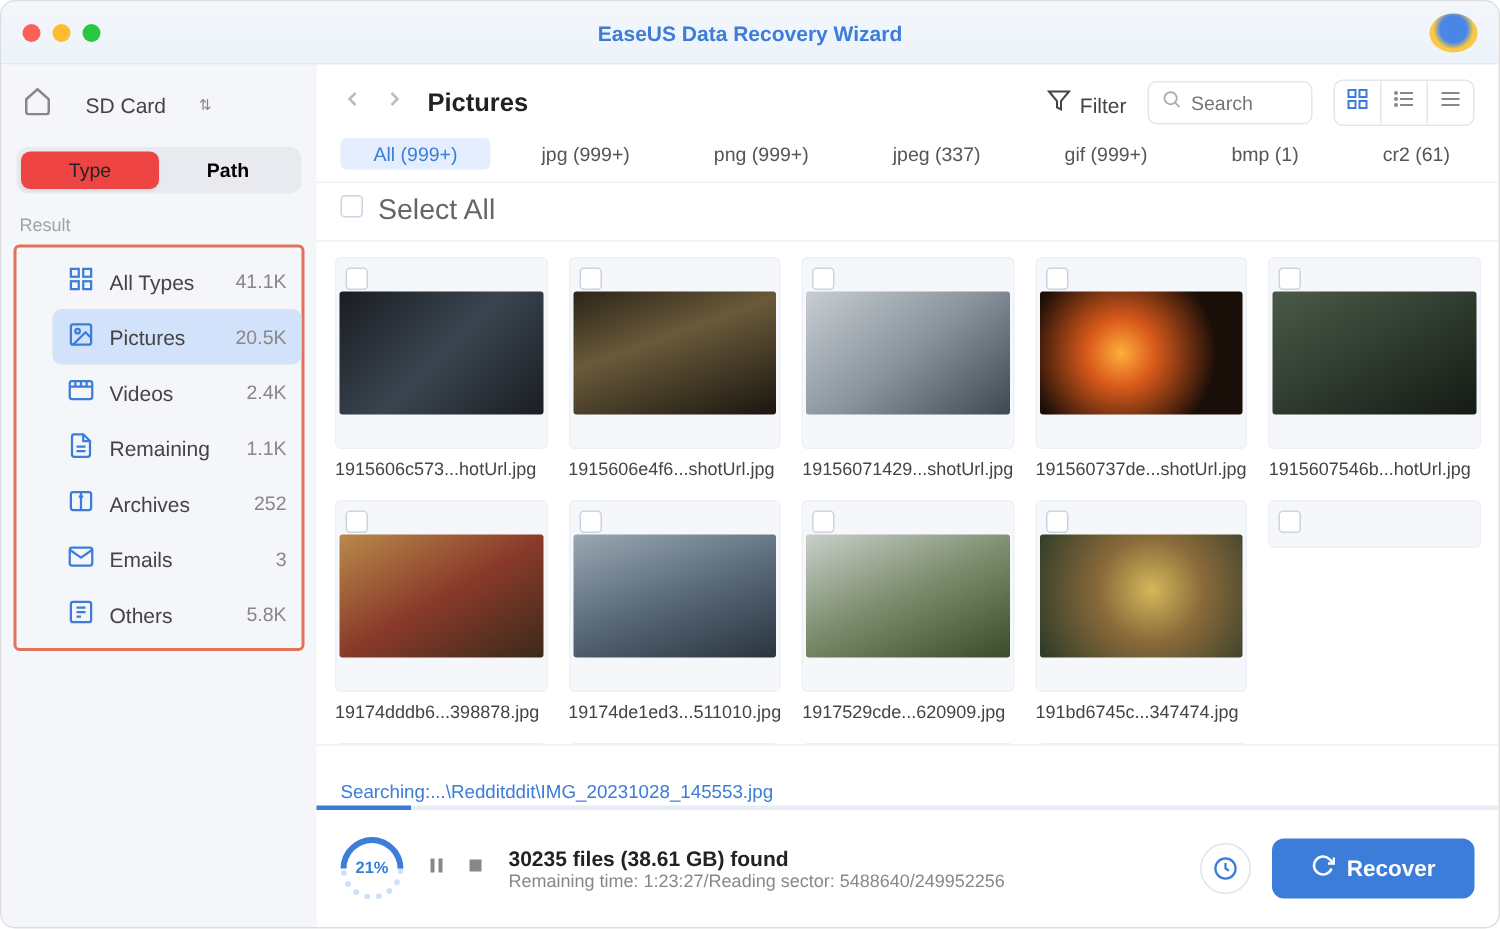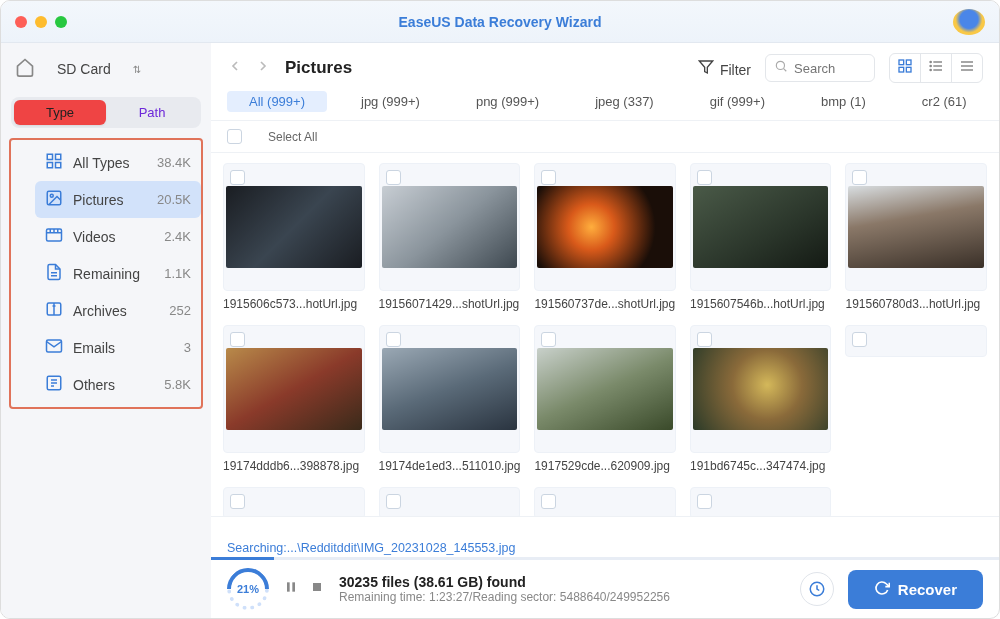--- a/index.html
+++ b/index.html
@@ -16,21 +16,21 @@
 
 .main { display: flex; height: calc(100% - 42px); }
 
 .sidebar { width: 210px; background: #f5f6f9; padding: 10px 8px 0 8px; display: flex; flex-direction: column; }
 .loc-row { display: flex; align-items: center; gap: 22px; padding: 4px 6px; }
 .home-icon svg { width: 20px; height: 20px; }
 .loc-name { font-size: 14px; color: #444; font-weight: 500; }
 .updown { color: #888; font-size: 10px; }
 
 .tabs { display: flex; background: #e8eaef; border-radius: 8px; padding: 3px; margin: 12px 2px 10px 2px; }
-.tab { flex: 1; text-align: center; font-size: 13px; padding: 5px 0; border-radius: 6px; color: #6d28d9; cursor: pointer; }
+.tab { flex: 1; text-align: center; font-size: 13px; padding: 5px 0; border-radius: 6px; color: #000000; cursor: pointer; font-weight: bold; }
 .tab.active { background: #ef4444; color: #222; font-weight: 500; box-shadow: 0 1px 2px rgba(0,0,0,.08); }
 
 .result-lbl { font-size: 12px; color: #9ca3af; padding: 4px 4px 6px 4px; }
 
 .cats { border: 2px solid #e0735a; border-radius: 4px; padding: 4px 0; }
 .cat { display: flex; align-items: center; gap: 10px; padding: 8px 10px; font-size: 14px; color: #444; cursor: pointer; border-radius: 6px; margin-left: 24px; }
 .cat .count { margin-left: auto; color: #888; font-size: 13px; }
 .cat.active { background: #d2e2fa; }
 .cat svg { width: 18px; height: 18px; flex-shrink: 0; }
 
@@ -46,37 +46,37 @@
 .search input { border: none; outline: none; font-size: 13px; width: 100%; color: #666; }
 .viewbtns { display: flex; border: 1px solid #e3e6ea; border-radius: 6px; overflow: hidden; }
 .viewbtn { padding: 4px 7px; border-right: 1px solid #e3e6ea; color: #888; }
 .viewbtn:last-child { border-right: none; }
 .viewbtn.active { color: #3b7dd8; }
 
 .filterbar { display: flex; align-items: center; gap: 12px; padding: 0 16px 8px 16px; font-size: 13px; color: #555; border-bottom: 1px solid #eef1f5; }
 .fchip { padding: 3px 22px; border-radius: 4px; cursor: pointer; white-space: nowrap; }
 .fchip.active { background: #e4eefe; color: #3b7dd8; font-weight: 500; }
 
-.selectall { display: flex; align-items: flex-end; gap: 26px; padding: 8px 16px; font-size: 12px; color: #666; border-bottom: 1px solid #eef1f5; }
+.selectall { display: flex; align-items: flex-start; gap: 10px; padding: 8px 16px; font-size: 19px; color: #666; border-bottom: 1px solid #eef1f5; }
 .chk { width: 15px; height: 15px; border: 1.5px solid #cbd5e1; border-radius: 3px; background: #fff; }
 
 .grid { flex: 1; overflow: auto; padding: 10px 12px; display: grid; grid-template-columns: repeat(5, 1fr); gap: 14px 14px; align-content: start; }
 .card { display: flex; flex-direction: column; gap: 6px; }
 .thumb { position: relative; background: #f5f7fb; border: 1px solid #edf1f7; border-radius: 4px; height: 128px; display: flex; align-items: center; justify-content: center; padding: 2px; }
 .thumb .chk { position: absolute; top: 6px; left: 6px; background: #fff; }
 .img { width: 100%; height: 82px; border-radius: 2px; }
 .fname { font-size: 12px; color: #444; text-align: left; white-space: nowrap; overflow: hidden; text-overflow: ellipsis; }
 
 .card.partial .thumb { height: 32px; align-items: flex-start; }
 
 .searching { padding: 24px 16px 2px 16px; font-size: 12.5px; color: #3b7dd8; border-top: 1px solid #eef1f5; }
 .progress-line { height: 3px; background: #e8edf5; margin: 0; }
 .progress-line .fill { height: 100%; width: 8%; background: #3b7dd8; }
 
-.footer { display: flex; align-items: center; gap: 14px; padding: 8px 16px; }
+.footer { display: flex; align-items: center; gap: 14px; padding: 18px 16px; }
 .circ { width: 42px; height: 42px; border-radius: 50%; position: relative; display: flex; align-items: center; justify-content: center; font-size: 11px; font-weight: 600; color: #3b7dd8; }
 .circ::before { content: ""; position: absolute; inset: 0; border-radius: 50%; border: 4px dotted #cfe0fa; }
 .circ::after { content: ""; position: absolute; inset: 0; border-radius: 50%; border: 4px solid transparent; border-top-color: #3b7dd8; border-right-color: #3b7dd8; transform: rotate(-45deg); }
 .pp { display: flex; gap: 10px; color: #888; }
 .pp svg { width: 16px; height: 16px; }
 .stats .line1 { font-size: 14px; font-weight: 600; color: #222; }
 .stats .line2 { font-size: 12px; color: #888; }
 .ft-spacer { flex: 1; }
 .clock { width: 34px; height: 34px; border: 1px solid #e0e4ea; border-radius: 50%; display: flex; align-items: center; justify-content: center; color: #3b7dd8; }
 .recover { background: #3b7dd8; color: #fff; font-size: 15px; font-weight: 600; padding: 10px 26px; border-radius: 8px; display: flex; align-items: center; gap: 8px; cursor: pointer; }
@@ -105,31 +105,32 @@
       </span>
       <span class="loc-name">SD Card</span>
       <span class="updown">⇅</span>
     </div>
 
     <div class="tabs">
       <div class="tab active">Type</div>
       <div class="tab">Path</div>
     </div>
 
+    <div class="result-lbl">Result</div>
 
     <div class="cats" id="cats">
         <div class="cat">
           <span><svg viewBox="0 0 24 24" fill="none" stroke="#3b7dd8" stroke-width="2">
               <rect x="3" y="3" width="7" height="7"></rect>
               <rect x="14" y="3" width="7" height="7"></rect>
               <rect x="3" y="14" width="7" height="7"></rect>
               <rect x="14" y="14" width="7" height="7"></rect>
             </svg></span>
           <span>All Types</span>
-          <span class="count">38.4K</span>
+          <span class="count">41.1K</span>
         </div>
         <div class="cat active">
           <span><svg viewBox="0 0 24 24" fill="none" stroke="#3b7dd8" stroke-width="2">
               <rect x="3" y="3" width="18" height="18" rx="2"></rect>
               <circle cx="9" cy="9" r="2"></circle>
               <polyline points="21 15 16 10 5 21"></polyline>
             </svg></span>
           <span>Pictures</span>
           <span class="count">20.5K</span>
         </div>
@@ -255,44 +256,44 @@
         <div class="card">
           <div class="thumb">
             <div class="chk"></div>
             <div class="img" style="background:linear-gradient(135deg,#1a1d22 0%,#3a4550 50%,#1a1d22 100%)"></div>
           </div>
           <div class="fname">1915606c573...hotUrl.jpg</div>
         </div>
         <div class="card">
           <div class="thumb">
             <div class="chk"></div>
+            <div class="img" style="background:linear-gradient(160deg,#2b2418 0%,#6a5a3a 40%,#1a1610 100%)"></div>
+          </div>
+          <div class="fname">1915606e4f6...shotUrl.jpg</div>
+        </div>
+        <div class="card">
+          <div class="thumb">
+            <div class="chk"></div>
             <div class="img" style="background:linear-gradient(140deg,#c7cdd3 0%,#8a949c 50%,#3e4850 100%)"></div>
           </div>
           <div class="fname">19156071429...shotUrl.jpg</div>
         </div>
         <div class="card">
           <div class="thumb">
             <div class="chk"></div>
             <div class="img" style="background:radial-gradient(circle at 40% 50%,#ffae3d 0%,#d95a1a 25%,#1a0e08 70%)"></div>
           </div>
           <div class="fname">191560737de...shotUrl.jpg</div>
         </div>
         <div class="card">
           <div class="thumb">
             <div class="chk"></div>
             <div class="img" style="background:linear-gradient(150deg,#4a5a48 0%,#2a352a 60%,#141a14 100%)"></div>
           </div>
           <div class="fname">1915607546b...hotUrl.jpg</div>
-        </div>
-        <div class="card">
-          <div class="thumb">
-            <div class="chk"></div>
-            <div class="img" style="background:linear-gradient(170deg,#d8dde0 0%,#8a7868 40%,#3a3028 100%)"></div>
-          </div>
-          <div class="fname">191560780d3...hotUrl.jpg</div>
         </div>
         <div class="card">
           <div class="thumb">
             <div class="chk"></div>
             <div class="img" style="background:linear-gradient(150deg,#b88a4a 0%,#8a3a2a 50%,#3a2a1a 100%)"></div>
           </div>
           <div class="fname">19174dddb6...398878.jpg</div>
         </div>
         <div class="card">
           <div class="thumb">

